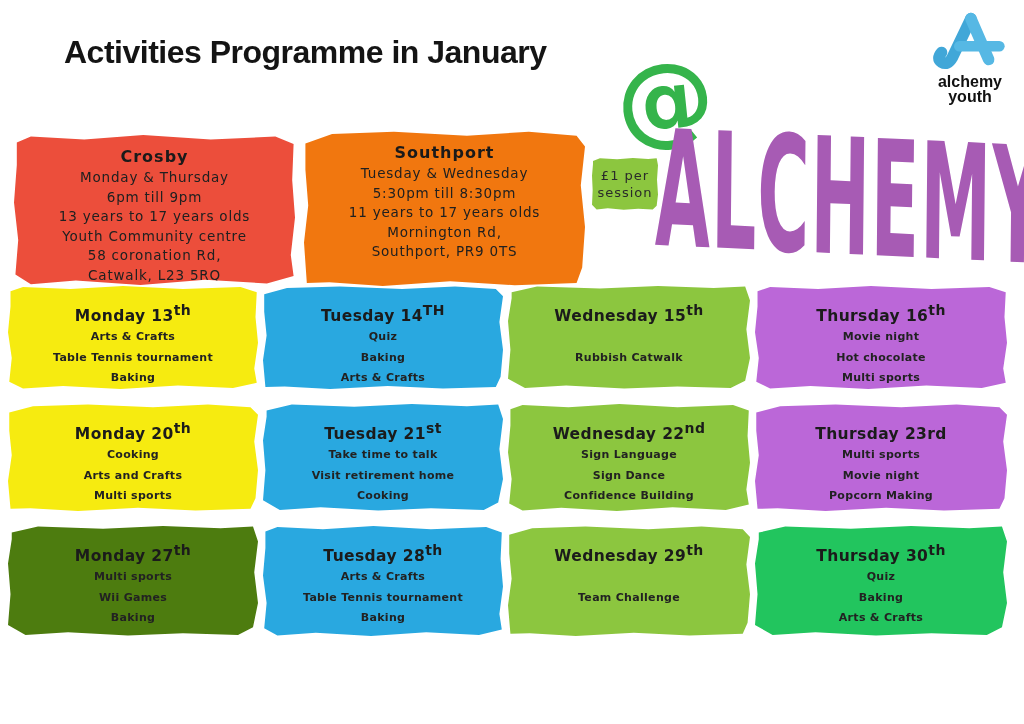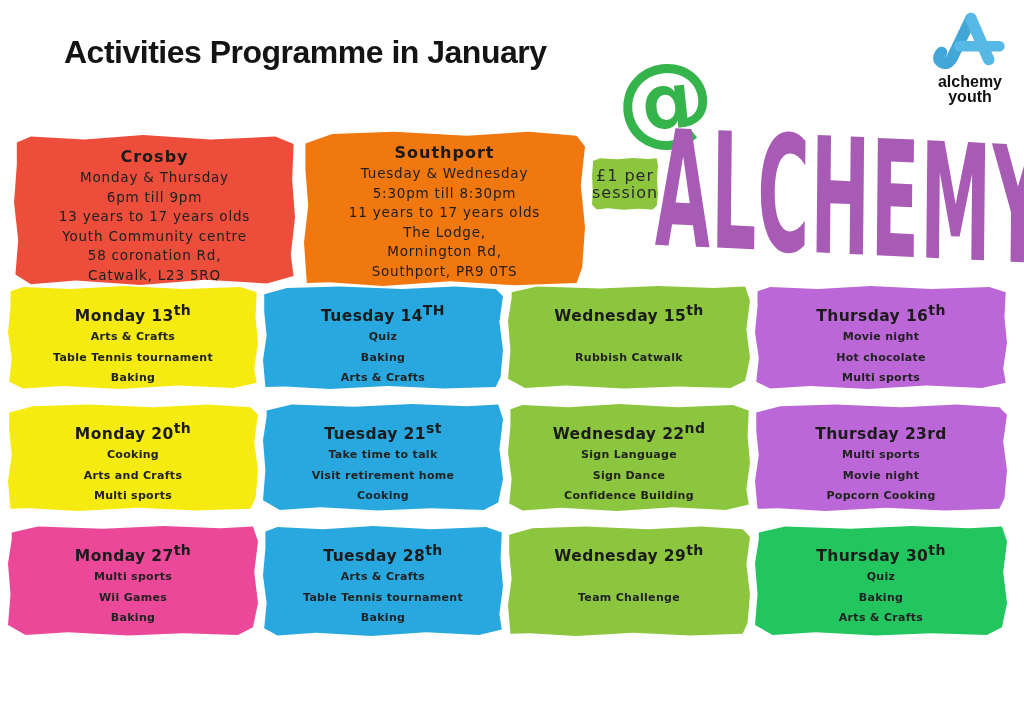--- a/index.html
+++ b/index.html
@@ -25,21 +25,21 @@
   .venue-name{font-size:16px;font-weight:bold;letter-spacing:1px;margin-bottom:2px;color:#1a1a1a;}
   .venue .line{font-size:13.5px;line-height:19.5px;letter-spacing:0.8px;min-height:19.5px;color:#202020;}
 
   .at-symbol{position:absolute;left:616px;top:50px;font-size:98px;font-weight:bold;
              transform:rotate(-6deg);line-height:1;}
   .brand{position:absolute;left:656px;top:108px;font-size:158px;font-weight:bold;line-height:1;
          transform-origin:left top;transform:scaleX(0.45) scaleY(1.02) rotate(1.2deg);
          letter-spacing:2px;white-space:nowrap;}
 
   .price-badge{left:592px;top:158px;width:66px;height:52px;padding-top:9px;}
-  .price-badge .line{font-size:16px;line-height:17px;letter-spacing:1px;color:#2a2a2a;}
+  .price-badge .line{font-size:13px;line-height:17px;letter-spacing:1px;color:#2a2a2a;}
 
   
   .grid{position:absolute;left:8px;top:286px;width:1006px;height:350px;display:grid;
         grid-template-columns:250px 240px 242px 252px;grid-template-rows:103px 107px 110px;
         column-gap:5px;row-gap:15px;}
   .cell{box-sizing:border-box;text-align:center;padding-top:13px;}
   .cell .day-line{font-size:15.5px;font-weight:bold;letter-spacing:0.4px;line-height:22px;color:#1b1b1b;}
   .cell .day-line sup{font-size:14px;}
   .cell .line{font-size:11px;font-weight:bold;line-height:20.5px;min-height:20.5px;
               letter-spacing:0.3px;color:#222;text-align:center;}
@@ -71,21 +71,20 @@
     <div class="line">Youth Community centre</div>
     <div class="line">58 coronation Rd,</div>
     <div class="line">Catwalk, L23 5RQ</div>
   </div>
 
   <div class="paint paint-b venue" style="left: 304px; top: 95px; height: 155px; background-color: rgb(241, 119, 15);">
     <div class="venue-name">Southport</div>
     <div class="line">Tuesday &amp; Wednesday</div>
     <div class="line">5:30pm till 8:30pm</div>
     <div class="line">11 years to 17 years olds</div>
-    <div class="line">The Lodge,</div>
     <div class="line">Mornington Rd,</div>
     <div class="line">Southport, PR9 0TS</div>
   </div>
 
   <div class="at-symbol" style="color: rgb(53, 180, 75);">@</div>
   <div class="brand" style="color: rgb(167, 91, 180);">ALCHEMY</div>
 
   <div class="paint paint-c price-badge" style="background-color: rgb(140, 198, 63);">
     <div class="line">£1 per</div>
     <div class="line">session</div>
@@ -139,24 +138,24 @@
       <div class="day-line"><span>Wednesday 22</span><sup>nd</sup></div>
       <div class="line">Sign Language</div>
       <div class="line">Sign Dance</div>
       <div class="line">Confidence Building</div>
     </div>
 
     <div class="cell paint-b" style="background-color: rgb(187, 103, 216);">
       <div class="day-line"><span>Thursday 23rd</span><sup></sup></div>
       <div class="line">Multi sports</div>
       <div class="line">Movie night</div>
-      <div class="line">Popcorn Cooking</div>
+      <div class="line">Popcorn Making</div>
     </div>
 
-    <div class="cell paint-c" style="background-color: #ec4899;">
+    <div class="cell paint-c" style="background-color: #4d7c0f;">
       <div class="day-line"><span>Monday 27</span><sup>th</sup></div>
       <div class="line">Multi sports</div>
       <div class="line">Wii Games</div>
       <div class="line">Baking</div>
     </div>
 
     <div class="cell paint-a" style="background-color: rgb(41, 168, 224);">
       <div class="day-line"><span>Tuesday 28</span><sup>th</sup></div>
       <div class="line">Arts &amp; Crafts</div>
       <div class="line">Table Tennis tournament</div>

